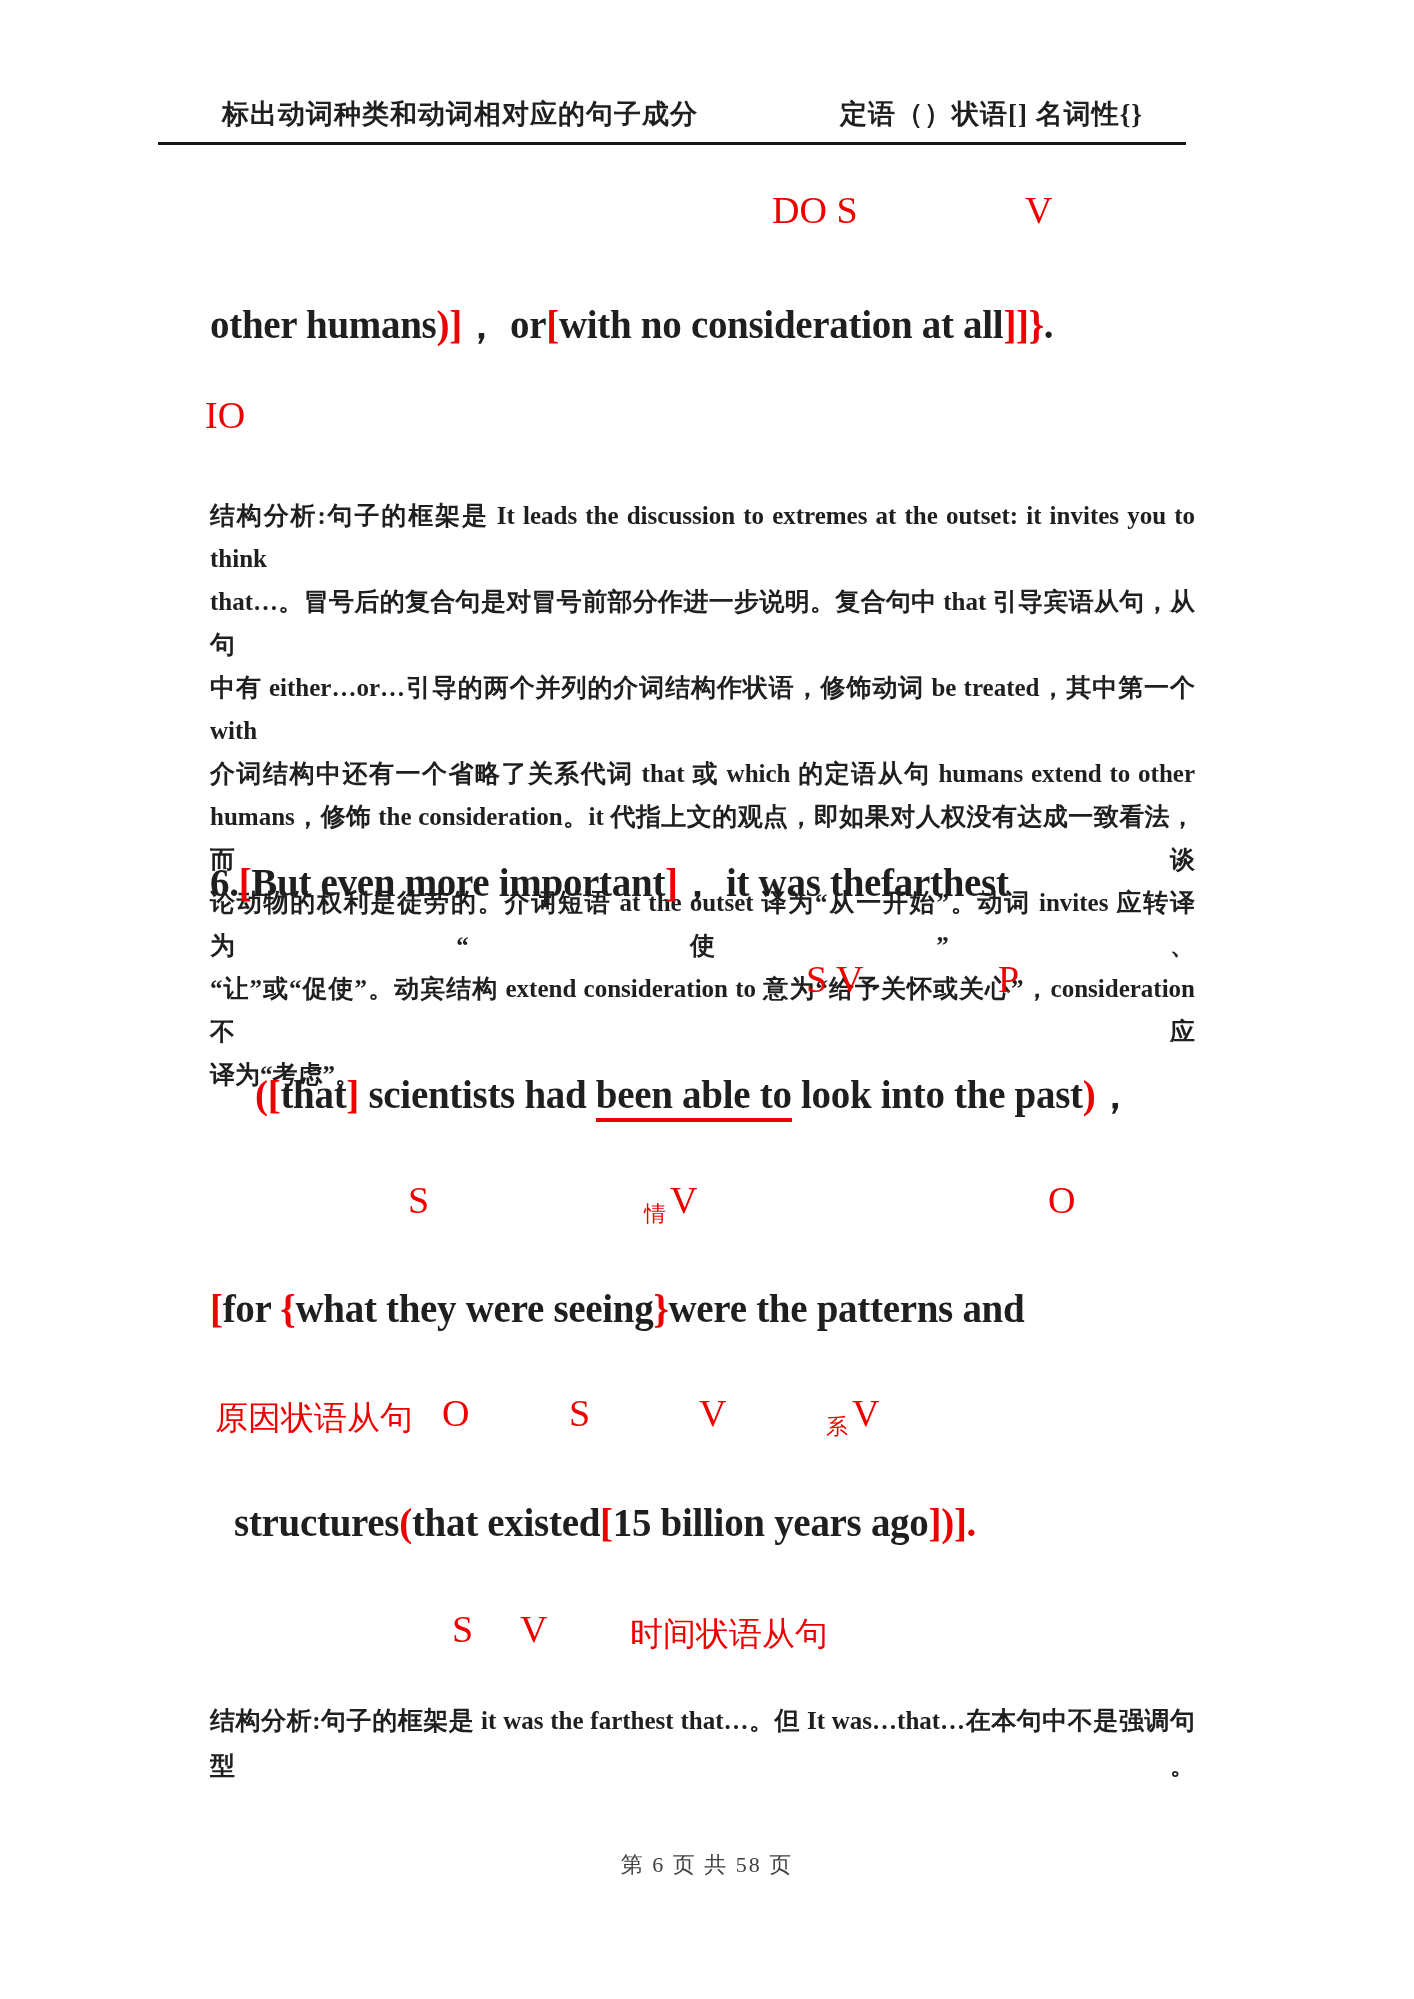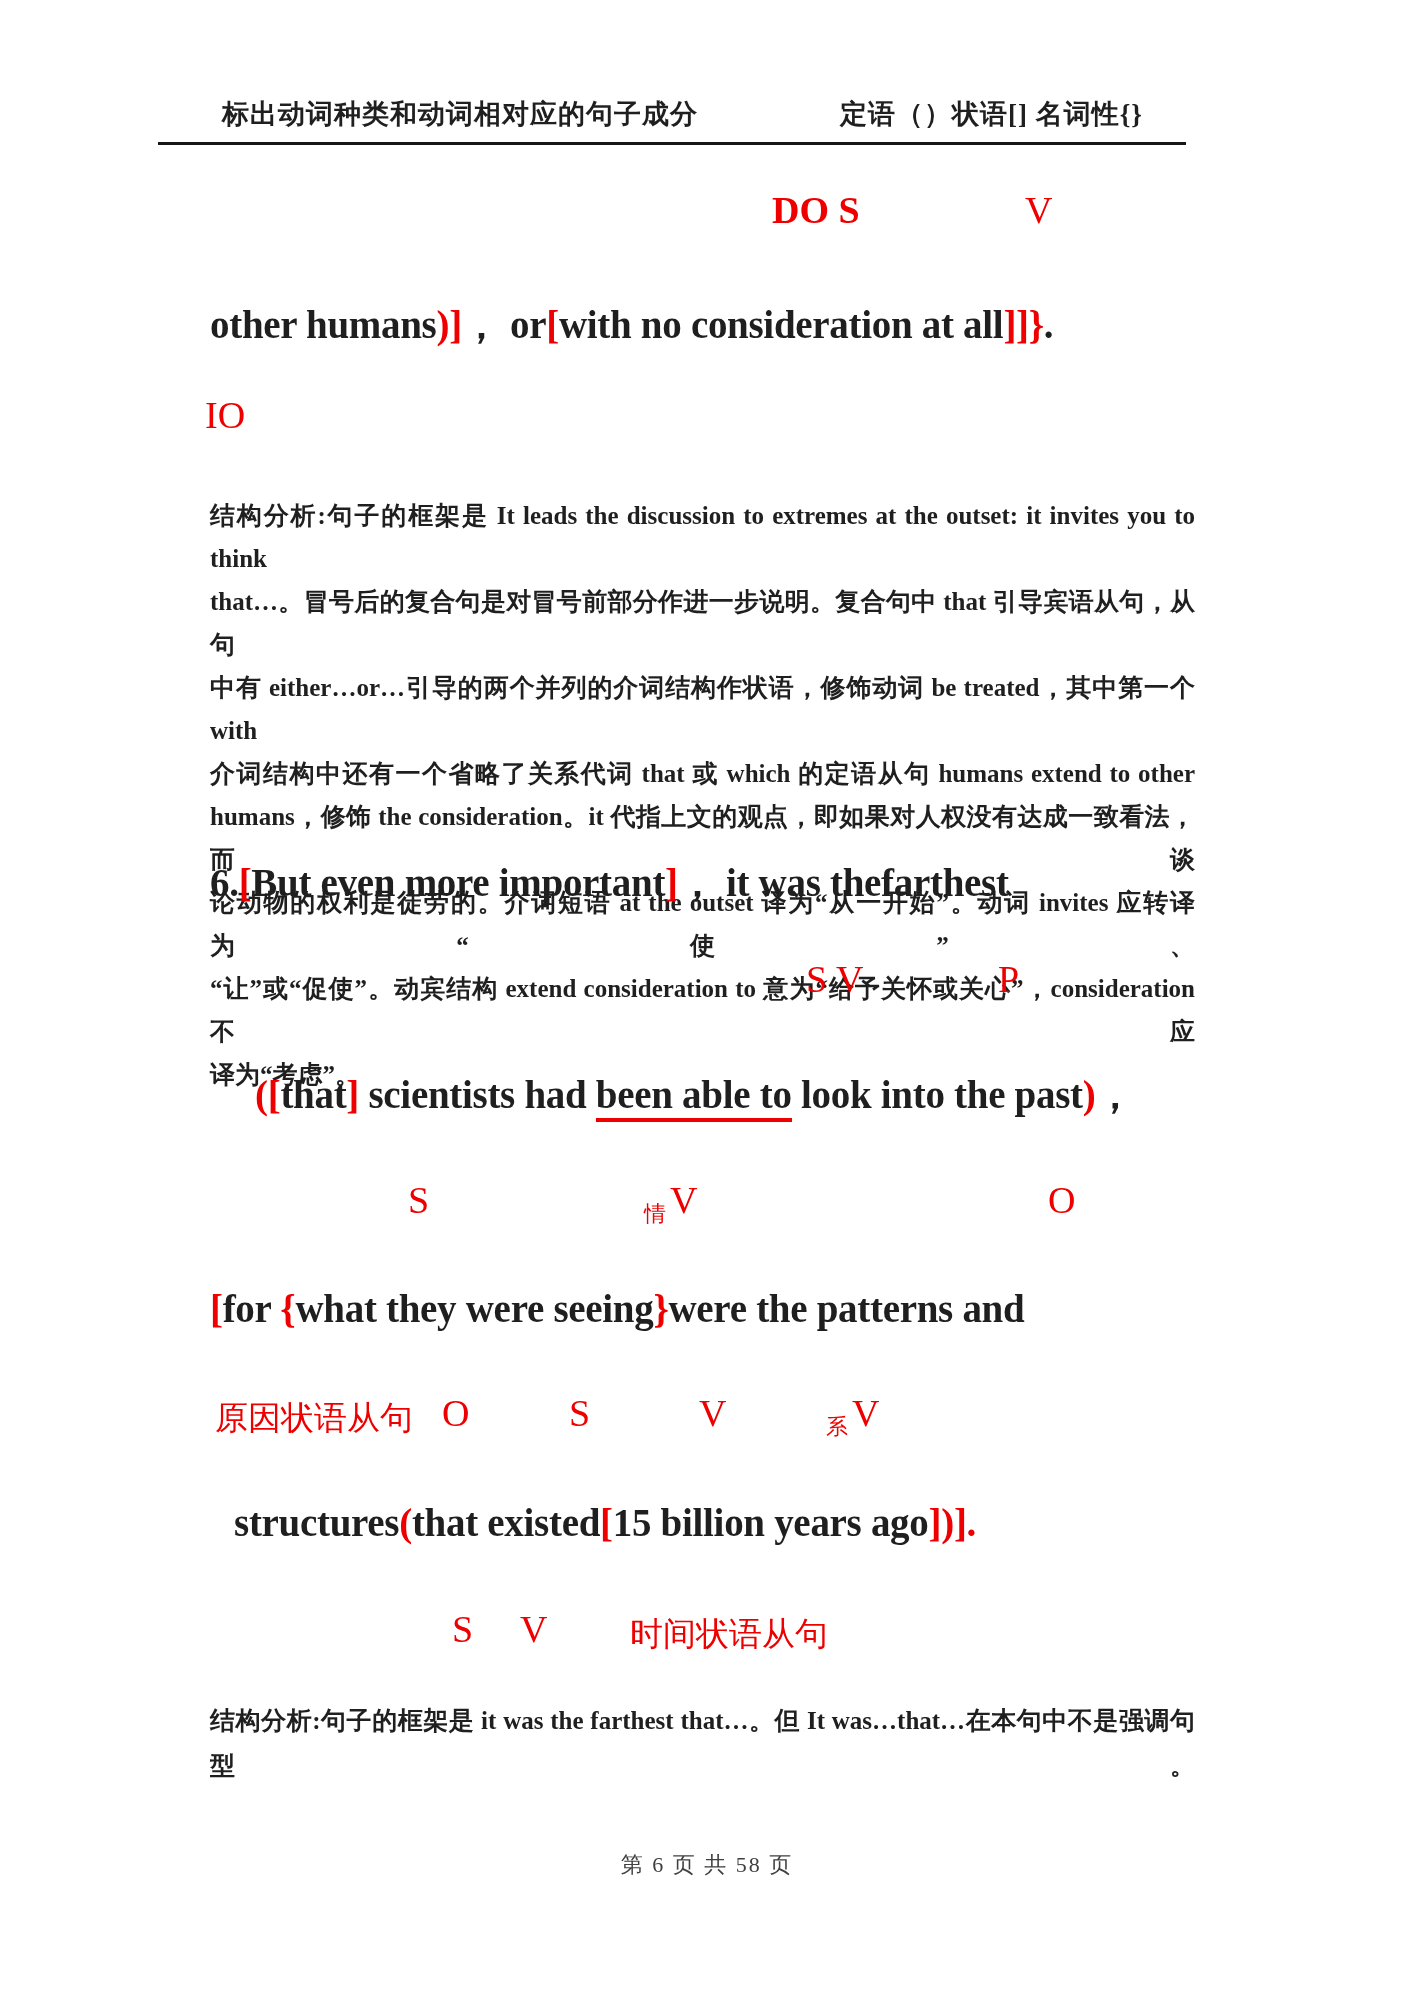--- a/index.html
+++ b/index.html
@@ -84,21 +84,21 @@
 </head>
 <body>
 
 <div class="page">
 
   <div class="hdr-left">标出动词种类和动词相对应的句子成分</div>
   <div class="hdr-right">定语（）状语[] 名词性{}</div>
   <div class="hdr-rule"></div>
 
   <div class="annot-row" id="row-a">
-      <span class="annot-item" style="left: 772px; font-weight: bold;">DO S</span>
+      <span class="annot-item" style="left: 772px;">DO S</span>
       <span class="annot-item" style="left: 1025px;">V</span>
     </div>
 
   <div class="sentence" id="s1"><span class="seg-b">other humans</span><span class="seg-r">)]</span><span class="seg-b">， or</span><span class="seg-r">[</span><span class="seg-b">with no consideration at all</span><span class="seg-r">]]}</span><span class="seg-b">.</span></div>
 
   <div class="annot-row" id="io-row">
       <span class="annot-item" style="left: 205px;">IO</span>
     </div>
 
   <div class="para" id="para1">

